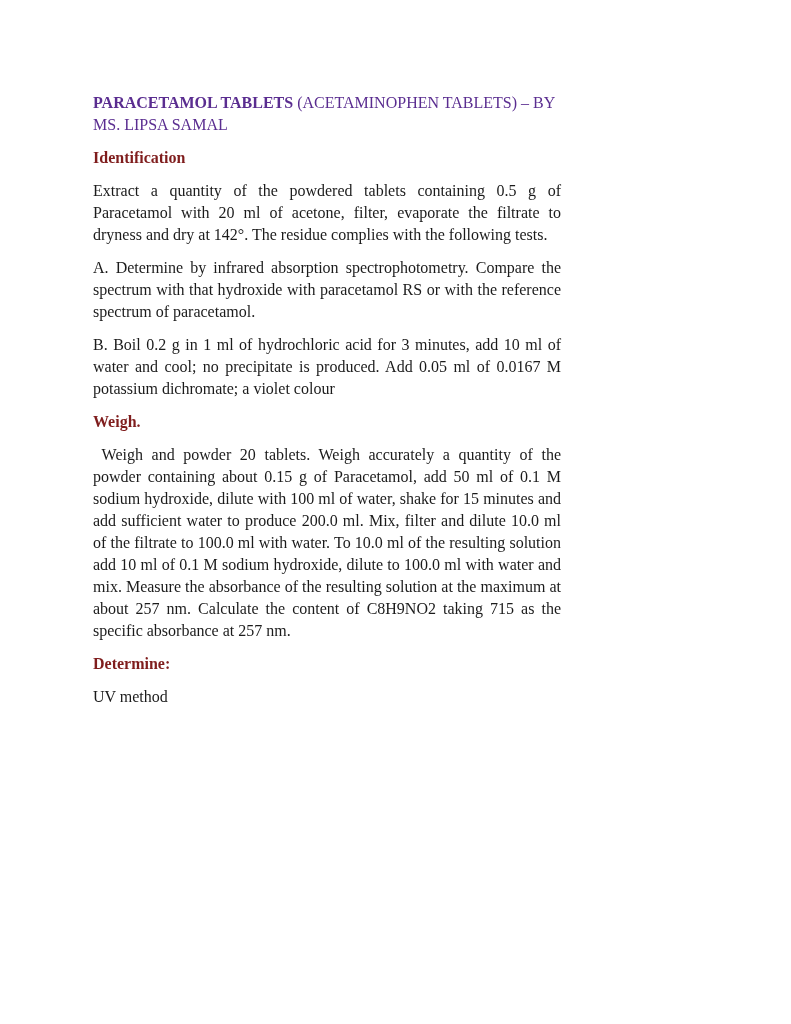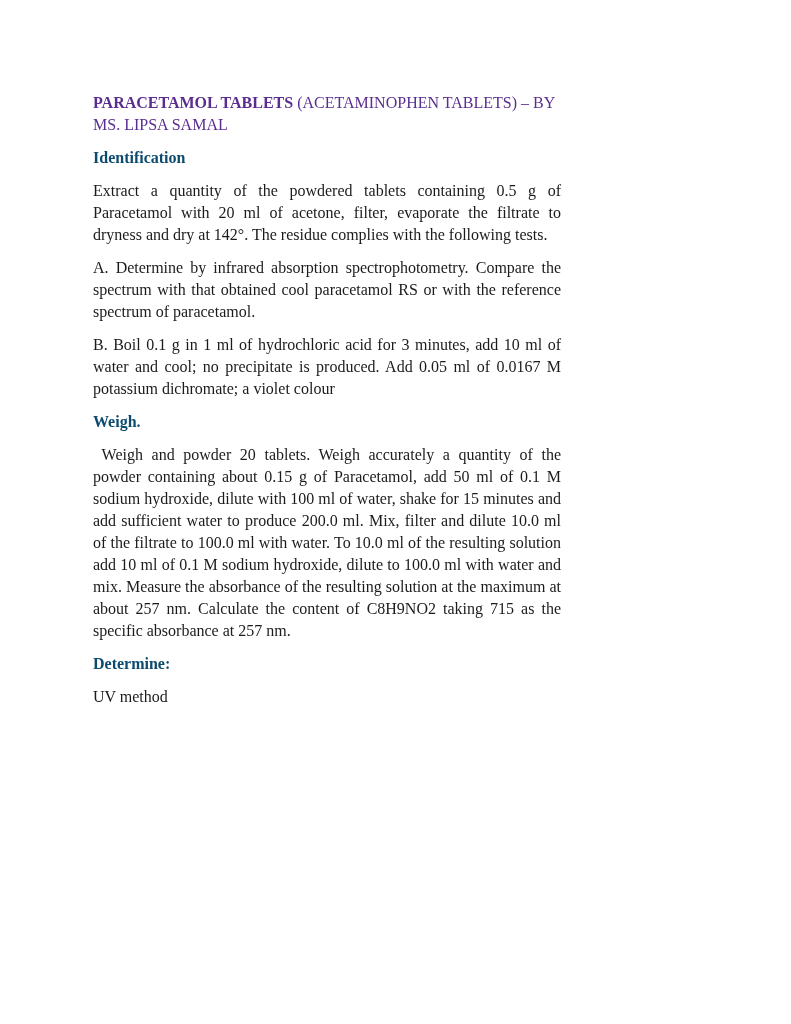--- a/index.html
+++ b/index.html
@@ -26,21 +26,21 @@
     margin: 0 0 11px 0;
     font-weight: normal;
   }
   .doc-title .title-main {
     font-weight: bold;
   }
   h2.heading {
     font-size: 16px;
     line-height: 22px;
     font-weight: bold;
-    color: #0c4a6e;
+    color: #7f1d1d;
     margin: 0 0 11px 0;
   }
   p.body-par {
     margin: 0 0 11px 0;
     text-align: justify;
   }
   p.pre {
     white-space: pre-wrap;
   }
 </style>
@@ -48,23 +48,23 @@
 <body>
 
 <div class="page">
 
   <h1 class="doc-title" style="color: rgb(90, 45, 144);"><span class="title-main">PARACETAMOL TABLETS</span><span class="title-rest"> (ACETAMINOPHEN TABLETS) – BY MS. LIPSA SAMAL</span></h1>
 
   <h2 class="heading">Identification</h2>
 
   <p class="body-par">Extract a quantity of the powdered tablets containing 0.5 g of Paracetamol with 20 ml of acetone, filter, evaporate the filtrate to dryness and dry at 142°. The residue complies with the following tests.</p>
 
-  <p class="body-par">A. Determine by infrared absorption spectrophotometry. Compare the spectrum with that obtained cool paracetamol RS or with the reference spectrum of paracetamol.</p>
+  <p class="body-par">A. Determine by infrared absorption spectrophotometry. Compare the spectrum with that hydroxide with paracetamol RS or with the reference spectrum of paracetamol.</p>
 
-  <p class="body-par">B. Boil 0.1 g in 1 ml of hydrochloric acid for 3 minutes, add 10 ml of water and cool; no precipitate is produced. Add 0.05 ml of 0.0167 M potassium dichromate; a violet colour</p>
+  <p class="body-par">B. Boil 0.2 g in 1 ml of hydrochloric acid for 3 minutes, add 10 ml of water and cool; no precipitate is produced. Add 0.05 ml of 0.0167 M potassium dichromate; a violet colour</p>
 
 
   <h2 class="heading">Weigh.</h2>
 
   <p class="body-par pre"> Weigh and powder 20 tablets. Weigh accurately a quantity of the powder containing about 0.15 g of Paracetamol, add 50 ml of 0.1 M sodium hydroxide, dilute with 100 ml of water, shake for 15 minutes and add sufficient water to produce 200.0 ml. Mix, filter and dilute 10.0 ml of the filtrate to 100.0 ml with water. To 10.0 ml of the resulting solution add 10 ml of 0.1 M sodium hydroxide, dilute to 100.0 ml with water and mix. Measure the absorbance of the resulting solution at the maximum at about 257 nm. Calculate the content of C8H9NO2 taking 715 as the specific absorbance at 257 nm.</p>
 
   <h2 class="heading">Determine:</h2>
 
   <p class="body-par">UV method</p>
 

